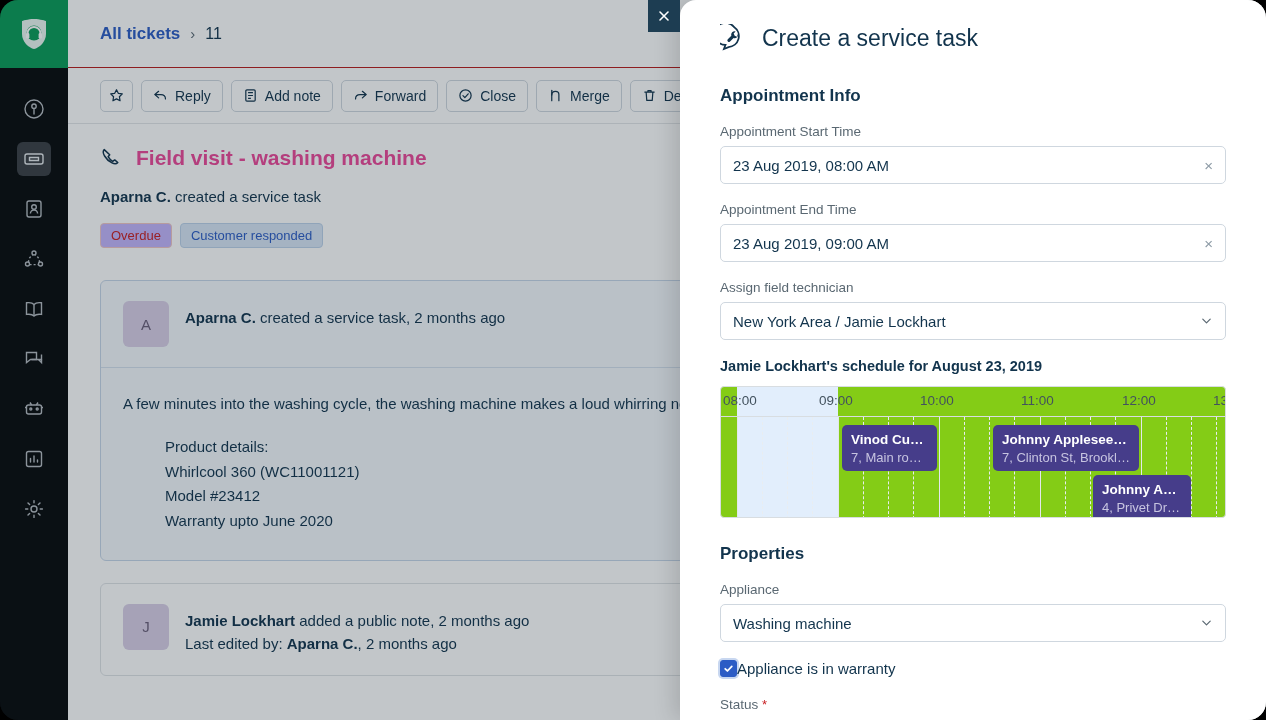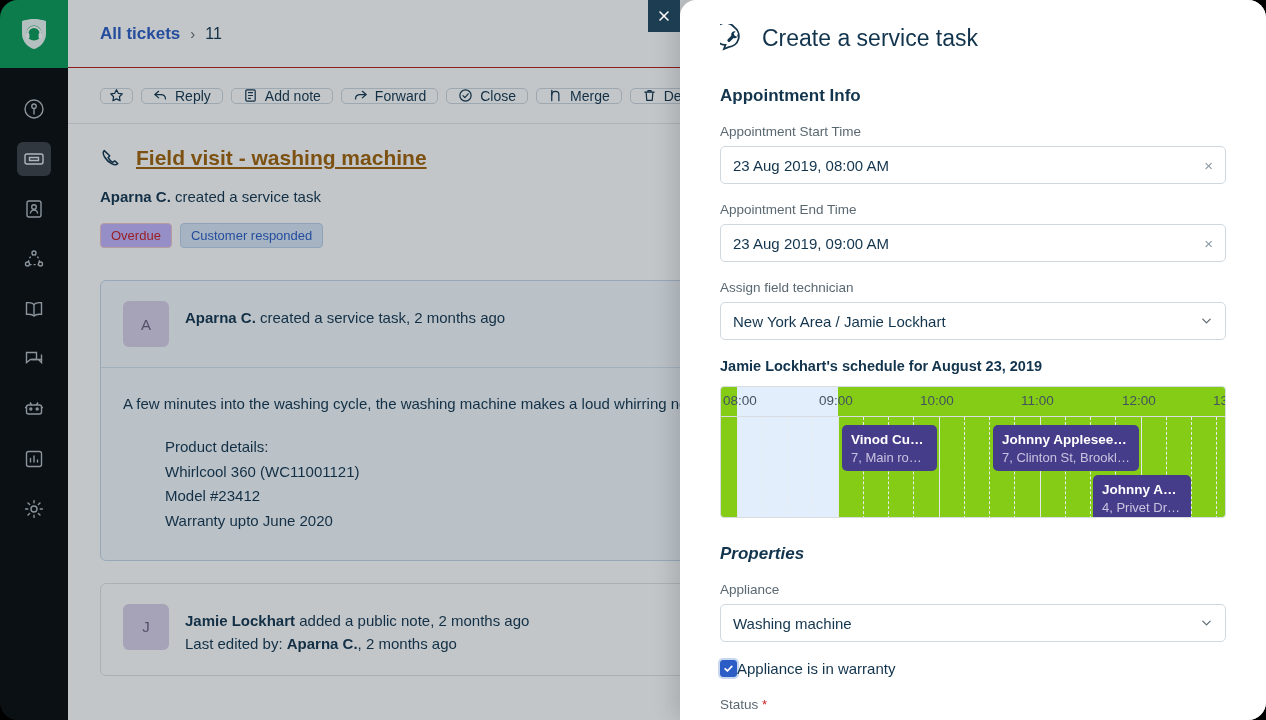--- a/index.html
+++ b/index.html
@@ -68,21 +68,21 @@
   .crumb-id { color: #12344d; font-size: 16px; }
 
   .toolbar {
     height: 56px;
     display: flex; align-items: center;
     padding: 0 0 0 32px;
     gap: 8px;
     border-bottom: 1px solid #e3e6e8;
   }
   .tb-btn {
-    height: 16px;
+    height: 32px;
     border: 1px solid #cfd7df;
     border-radius: 5px;
     background: #fff;
     display: flex; align-items: center;
     gap: 7px;
     padding: 0 11px;
     font-size: 14px;
     color: #12344d;
     font-weight: 500;
     white-space: nowrap;
@@ -95,22 +95,22 @@
   }
   .ticket-card {
     background: #fff;
     padding-bottom: 10px;
   }
   .ticket-title-row {
     display: flex; align-items: flex-start; gap: 0;
   }
   .ticket-title-left { flex: 1; }
   .ticket-title {
-    display: flex; align-items: center; gap: 14px;
-    font-size: 21px; font-weight: bold; color: #a16207; text-decoration: underline;
+    display: flex; align-items: flex-start; gap: 14px;
+    font-size: 21px; font-weight: bold; color: #ec4899;
   }
   .ticket-sub {
     margin-top: 18px;
     font-size: 15px; color: #12344d;
   }
   .ticket-sub b { font-weight: bold; }
   .tags { margin-top: 18px; display: flex; gap: 8px; }
   .tag {
     font-size: 13px;
     padding: 4px 10px;
@@ -606,21 +606,21 @@
             <div class="t">Johnny Appleseed #41</div>
             <div class="s">7, Clinton St, Brookly…</div>
           </div>
           <div class="ev" style="left:372px;top:58px;width:98px;height:46px;">
             <div class="t">Johnny Appl…</div>
             <div class="s">4, Privet Dri…</div>
           </div>
         </div>
       </div>
 
-      <div class="section-h" style="margin-top:26px;font-style:italic;">Properties</div>
+      <div class="section-h" style="margin-top:26px;">Properties</div>
 
       <div class="fld-label">Appliance</div>
       <div class="fld">
         <span class="val">Washing machine</span>
         <span class="chev">
           <svg width="13" height="13" viewBox="0 0 14 14" fill="none" stroke="#5a6872" stroke-width="1.3">
               <path d="M3 5.5L7 9.5l4-4" stroke-linecap="round" stroke-linejoin="round"></path>
             </svg>
         </span>
       </div>

